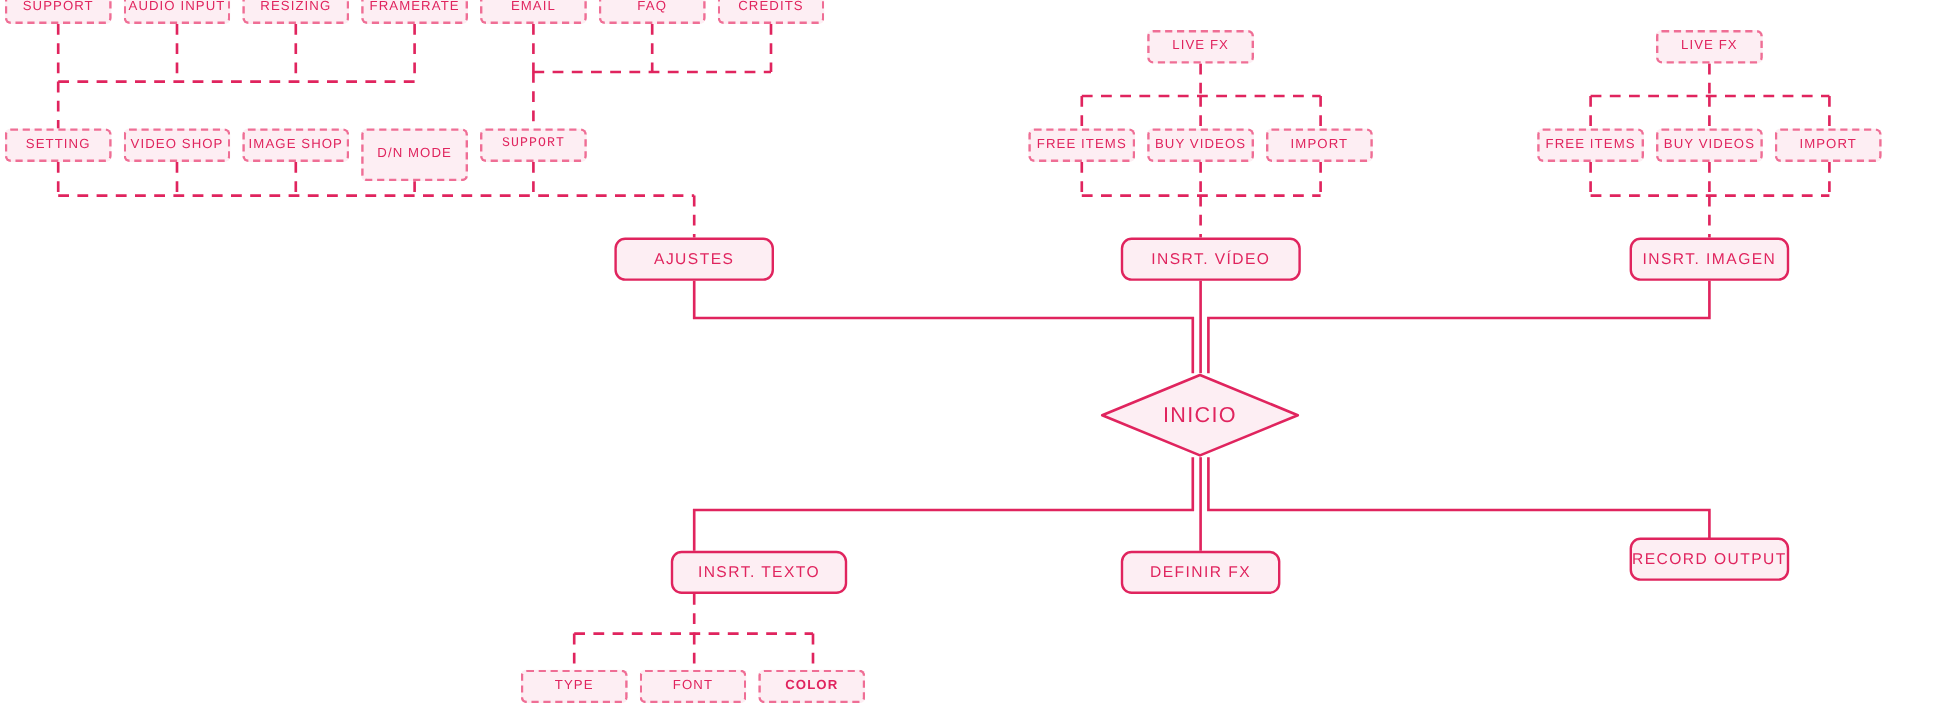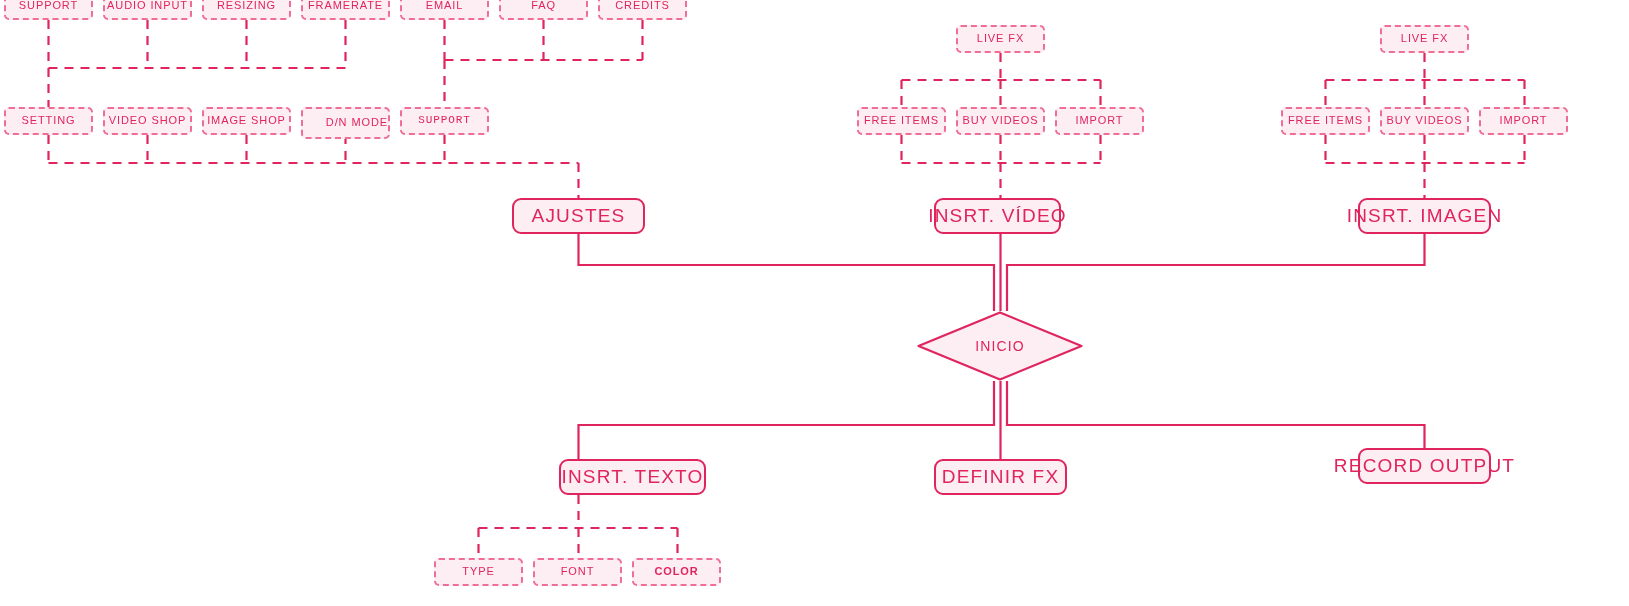--- a/index.html
+++ b/index.html
@@ -42,27 +42,27 @@
   }
   .node.leaf {
     border: 2px dashed #ef6e95;
     border-radius: 5px;
     font-size: 11px;
     letter-spacing: 0.9px;
   }
   .node.main {
     border: 2px solid #e0245e;
     border-radius: 9px;
-    font-size: 19px;
+    font-size: 13px;
     letter-spacing: 1.2px;
   }
   .node.diamond {
     border: none;
     background: transparent;
-    font-size: 14px;
+    font-size: 18px;
     text-align: center;
   }
   .diamond-shape {
     position: absolute;
     left: 0;
     top: 0;
     width: 100%;
     height: 100%;
     z-index: -1;
   }
@@ -156,21 +156,21 @@
       </div>
       <div class="node leaf" style="left: 4px; top: 107px; width: 89px; height: 28px;">
         <span class="node-label">SETTING</span>
       </div>
       <div class="node leaf" style="left: 103px; top: 107px; width: 89px; height: 28px;">
         <span class="node-label">VIDEO SHOP</span>
       </div>
       <div class="node leaf" style="left: 202px; top: 107px; width: 89px; height: 28px;">
         <span class="node-label">IMAGE SHOP</span>
       </div>
-      <div class="node leaf" style="left: 301px; top: 107px; width: 89px; height: 32px; justify-content: flex-end;">
+      <div class="node leaf" style="left: 301px; top: 107px; width: 89px; height: 44px;">
         <span class="node-label">D/N MODE</span>
       </div>
       <div class="node leaf" style="left: 400px; top: 107px; width: 89px; height: 28px; font-family: Liberation Mono, monospace;">
         <span class="node-label">SUPPORT</span>
       </div>
       <div class="node leaf" style="left: 956px; top: 25px; width: 89px; height: 28px;">
         <span class="node-label">LIVE FX</span>
       </div>
       <div class="node leaf" style="left: 857px; top: 107px; width: 89px; height: 28px;">
         <span class="node-label">FREE ITEMS</span>
@@ -189,21 +189,21 @@
       </div>
       <div class="node leaf" style="left: 1380px; top: 107px; width: 89px; height: 28px;">
         <span class="node-label">BUY VIDEOS</span>
       </div>
       <div class="node leaf" style="left: 1479px; top: 107px; width: 89px; height: 28px;">
         <span class="node-label">IMPORT</span>
       </div>
       <div class="node main" style="left: 512px; top: 198px; width: 133px; height: 36px;">
         <span class="node-label">AJUSTES</span>
       </div>
-      <div class="node main" style="left: 934px; top: 198px; width: 127px; height: 36px;">
+      <div class="node main" style="left: 934px; top: 198px; width: 150px; height: 36px;">
         <span class="node-label">INSRT. VÍDEO</span>
       </div>
       <div class="node main" style="left: 1358px; top: 198px; width: 133px; height: 36px;">
         <span class="node-label">INSRT. IMAGEN</span>
       </div>
       <div class="node diamond" style="left: 917px; top: 311px; width: 166px; height: 70px;">
         <svg class="diamond-shape" viewBox="0 0 166 70" preserveAspectRatio="none">
           <polygon points="83,1.5 164.5,35 83,68.5 1.5,35" fill="#fdeef3" stroke="#e0245e" stroke-width="2.2" stroke-linejoin="round"></polygon>
         </svg>
         <span class="node-label">INICIO</span>

